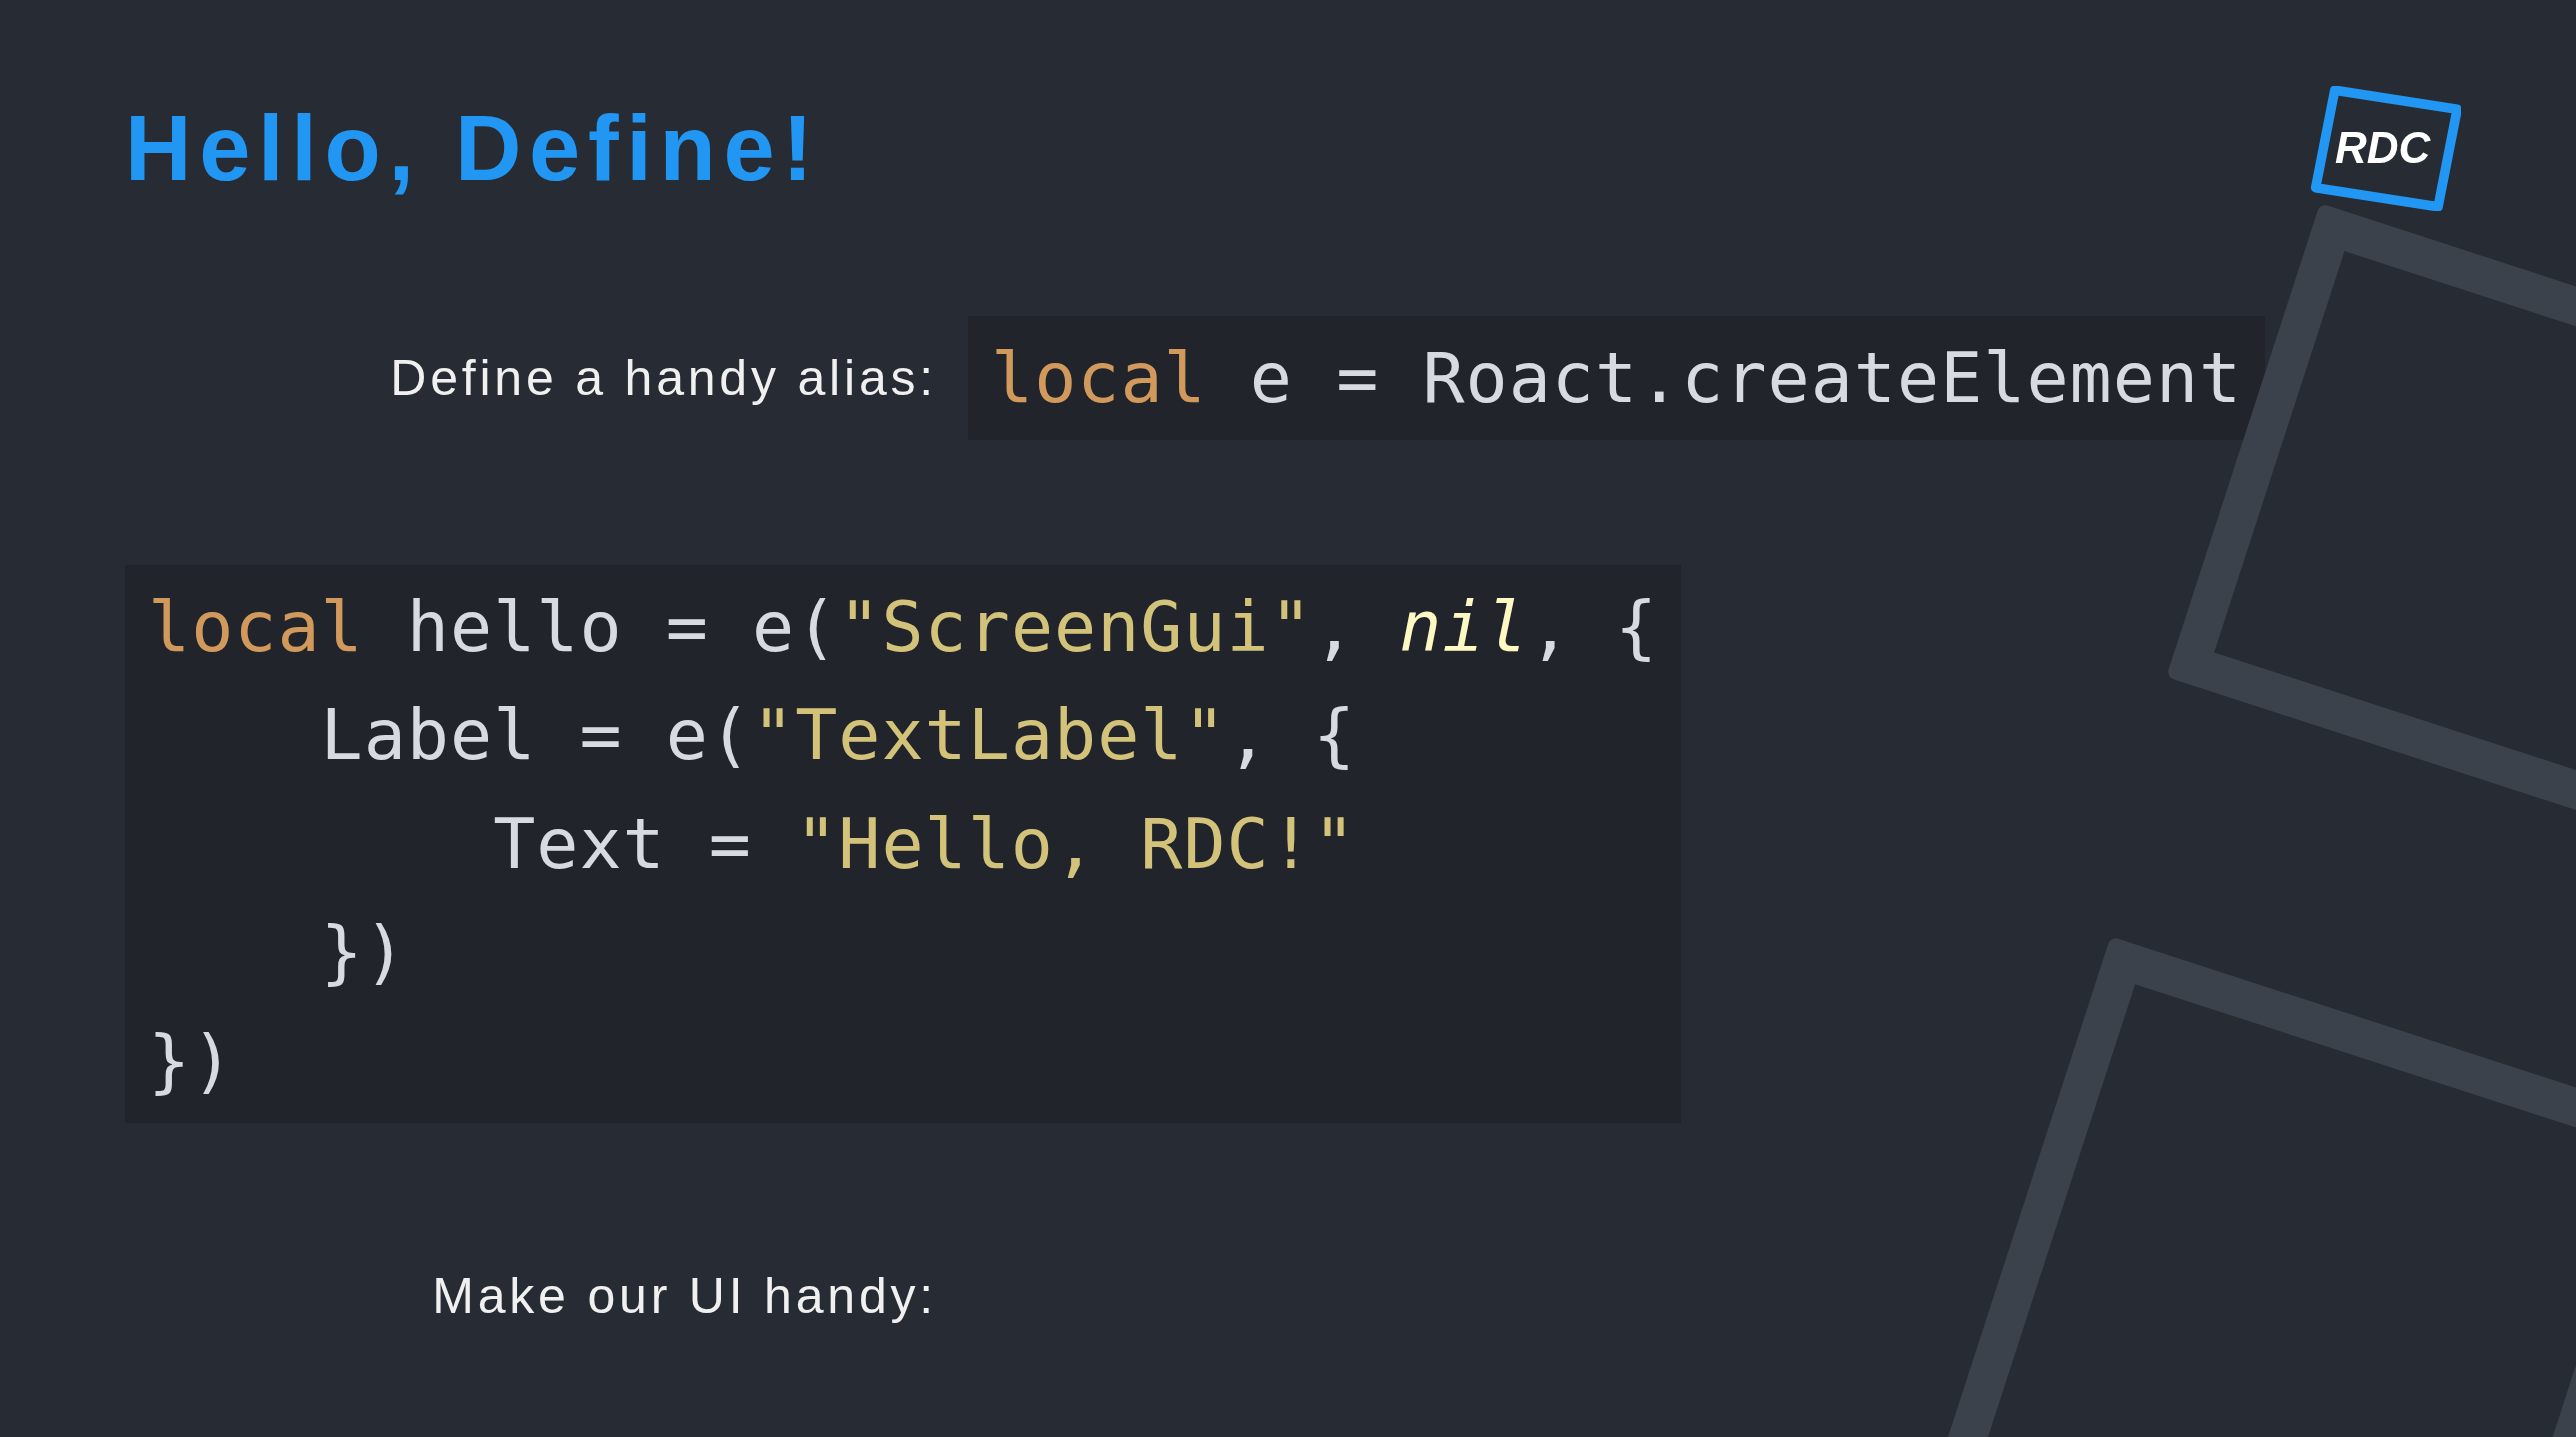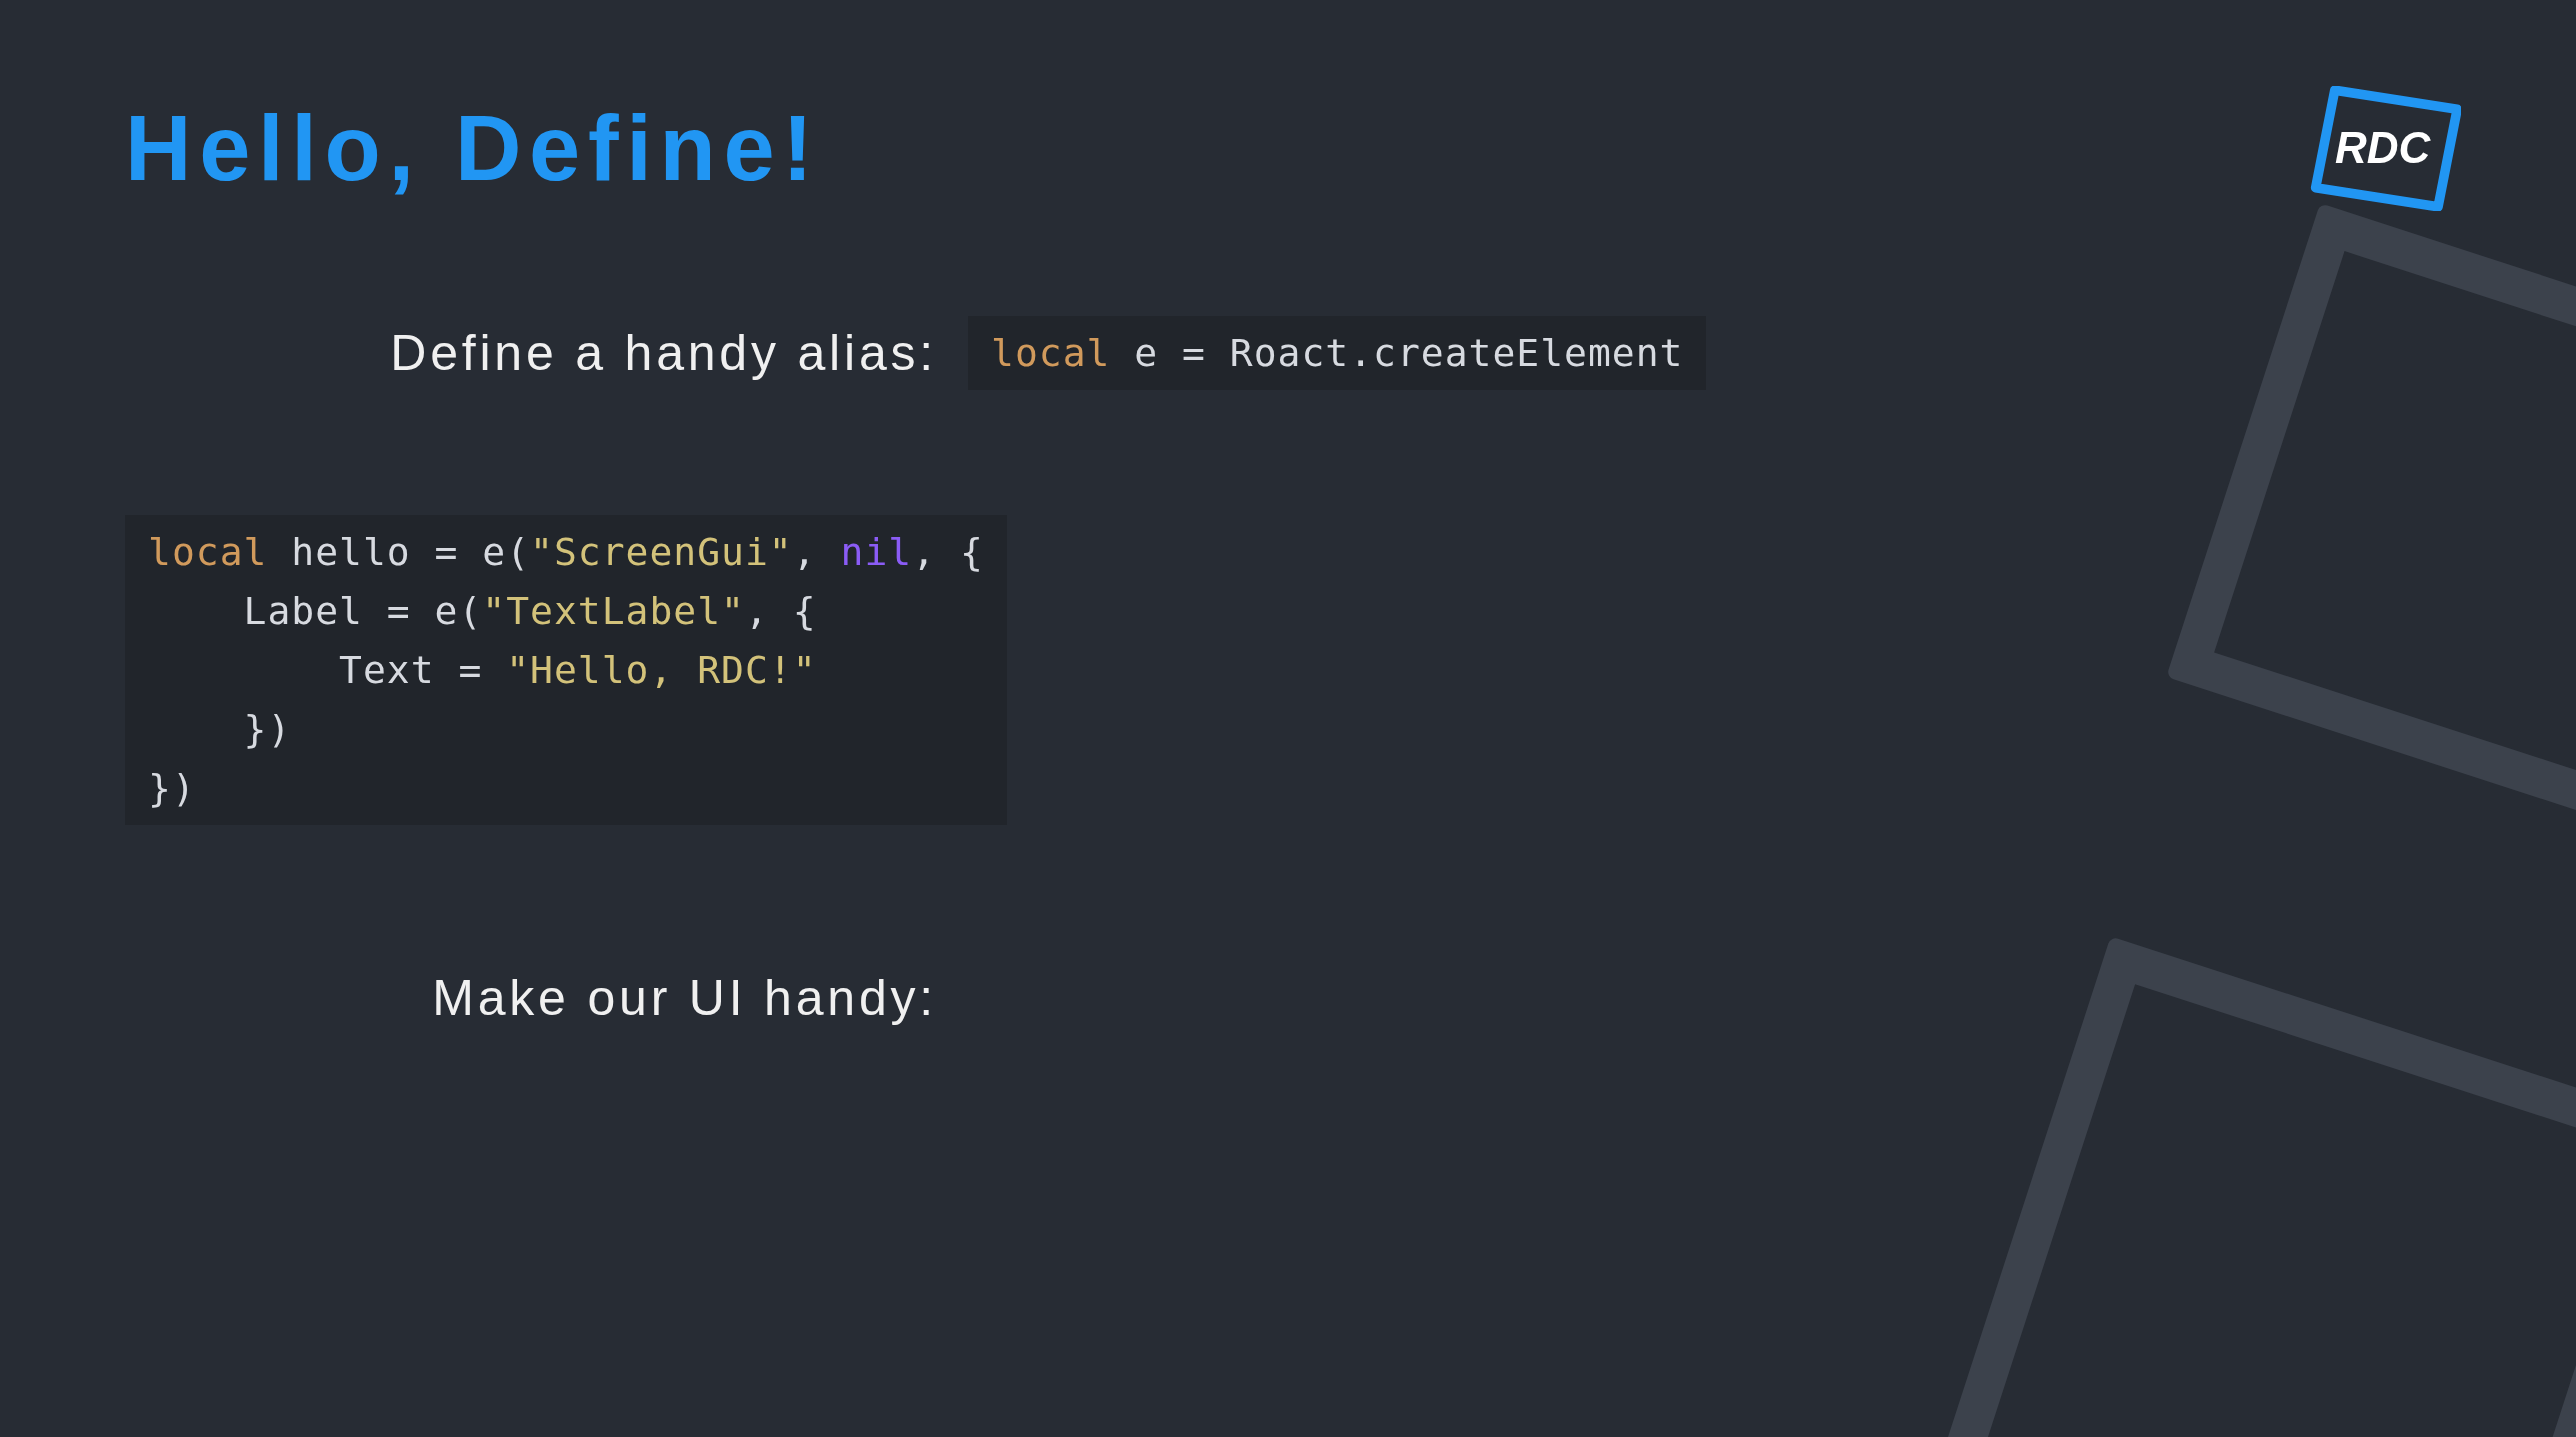--- a/index.html
+++ b/index.html
@@ -38,29 +38,29 @@
     letter-spacing: 3.8px;
     text-align: right;
     width: 843px;
     padding-right: 31px;
     font-weight: 400;
   }
   .codebox {
     background: #21252b;
     padding: 7.7px 23px;
     font-family: "Consolas","DejaVu Sans Mono","Menlo",monospace;
-    font-size: 38px;
+    font-size: 70px;
     line-height: 1.55;
     white-space: pre;
     color: #d7dae0;
     letter-spacing: 1px;
   }
 
   .tok-kw   { color: #d19a5c; }   
-  .tok-nil  { color: #8b5cf6; }   
+  .tok-nil  { color: #fef9c3; font-style: italic; }   
   .tok-str  { color: #d3c27a; }
 
   
   .rdc {
     position: absolute;
     top: 86px;
     right: 115px;
     width: 153px;
     height: 125px;
   }

